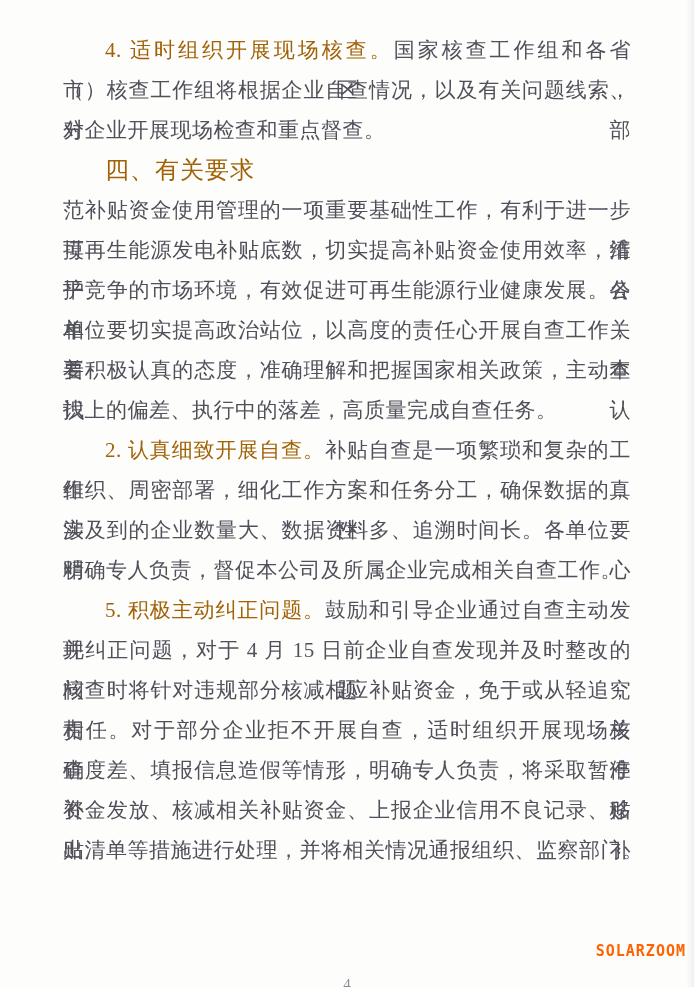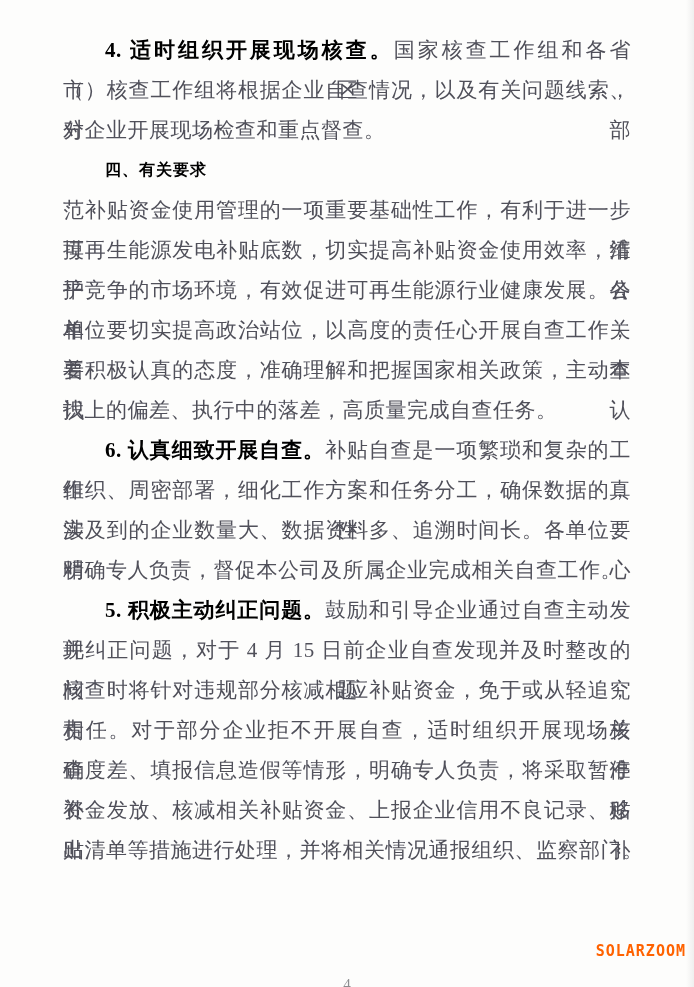--- a/index.html
+++ b/index.html
@@ -41,27 +41,27 @@
   .line.justify {
     white-space: normal;
     text-align: justify;
     text-align-last: justify;
     text-justify: inter-character;
   }
   .line.indent {
     text-indent: 42px;
   }
   .seg-bold {
-    font-weight: 700;
-    color: #000000;
+    font-weight: 400;
+    color: #a16207;
   }
   .line.heading {
     font-family: "DejaVu Sans", "Liberation Sans", sans-serif;
     font-weight: 700;
-    font-size: 16px;
+    font-size: 24px;
     color: #3b3b42;
     letter-spacing: 1px;
   }
   .watermark {
     position: absolute;
     top: 942px;
     right: 8px;
     font-family: "DejaVu Sans Mono", "Liberation Mono", monospace;
     font-weight: 700;
     font-size: 15px;
@@ -87,21 +87,21 @@
       <div class="line justify indent"><span class="seg-bold">4. 适时组织开展现场核查。</span><span class="seg">国家核查工作组和各省（区、</span></div>
       <div class="line justify"><span class="seg">市）核查工作组将根据企业自查情况，以及有关问题线索，对部</span></div>
       <div class="line"><span class="seg">分企业开展现场检查和重点督查。</span></div>
       <div class="line heading indent"><span class="seg-bold">四、有关要求</span></div>
       <div class="line justify"><span class="seg">范补贴资金使用管理的一项重要基础性工作，有利于进一步摸清</span></div>
       <div class="line justify"><span class="seg">可再生能源发电补贴底数，切实提高补贴资金使用效率，维护公</span></div>
       <div class="line justify"><span class="seg">平竞争的市场环境，有效促进可再生能源行业健康发展。各相关</span></div>
       <div class="line justify"><span class="seg">单位要切实提高政治站位，以高度的责任心开展自查工作，要本</span></div>
       <div class="line justify"><span class="seg">着积极认真的态度，准确理解和把握国家相关政策，主动查找认</span></div>
       <div class="line"><span class="seg">识上的偏差、执行中的落差，高质量完成自查任务。</span></div>
-      <div class="line justify indent"><span class="seg-bold">6. 认真细致开展自查。</span><span class="seg">补贴自查是一项繁琐和复杂的工作，</span></div>
+      <div class="line justify indent"><span class="seg-bold">2. 认真细致开展自查。</span><span class="seg">补贴自查是一项繁琐和复杂的工作，</span></div>
       <div class="line justify"><span class="seg">组织、周密部署，细化工作方案和任务分工，确保数据的真实性、</span></div>
       <div class="line justify"><span class="seg">涉及到的企业数量大、数据资料多、追溯时间长。各单位要精心</span></div>
       <div class="line"><span class="seg">明确专人负责，督促本公司及所属企业完成相关自查工作。</span></div>
       <div class="line justify indent"><span class="seg-bold">5. 积极主动纠正问题。</span><span class="seg">鼓励和引导企业通过自查主动发现</span></div>
       <div class="line justify"><span class="seg">并纠正问题，对于 4 月 15 日前企业自查发现并及时整改的问题，</span></div>
       <div class="line justify"><span class="seg">核查时将针对违规部分核减相应补贴资金，免于或从轻追究相关</span></div>
       <div class="line justify"><span class="seg">责任。对于部分企业拒不开展自查，适时组织开展现场核查、准</span></div>
       <div class="line justify"><span class="seg">确度差、填报信息造假等情形，明确专人负责，将采取暂停补贴</span></div>
       <div class="line justify"><span class="seg">资金发放、核减相关补贴资金、上报企业信用不良记录、移出补</span></div>
       <div class="line"><span class="seg">贴清单等措施进行处理，并将相关情况通报组织、监察部门。</span></div>

